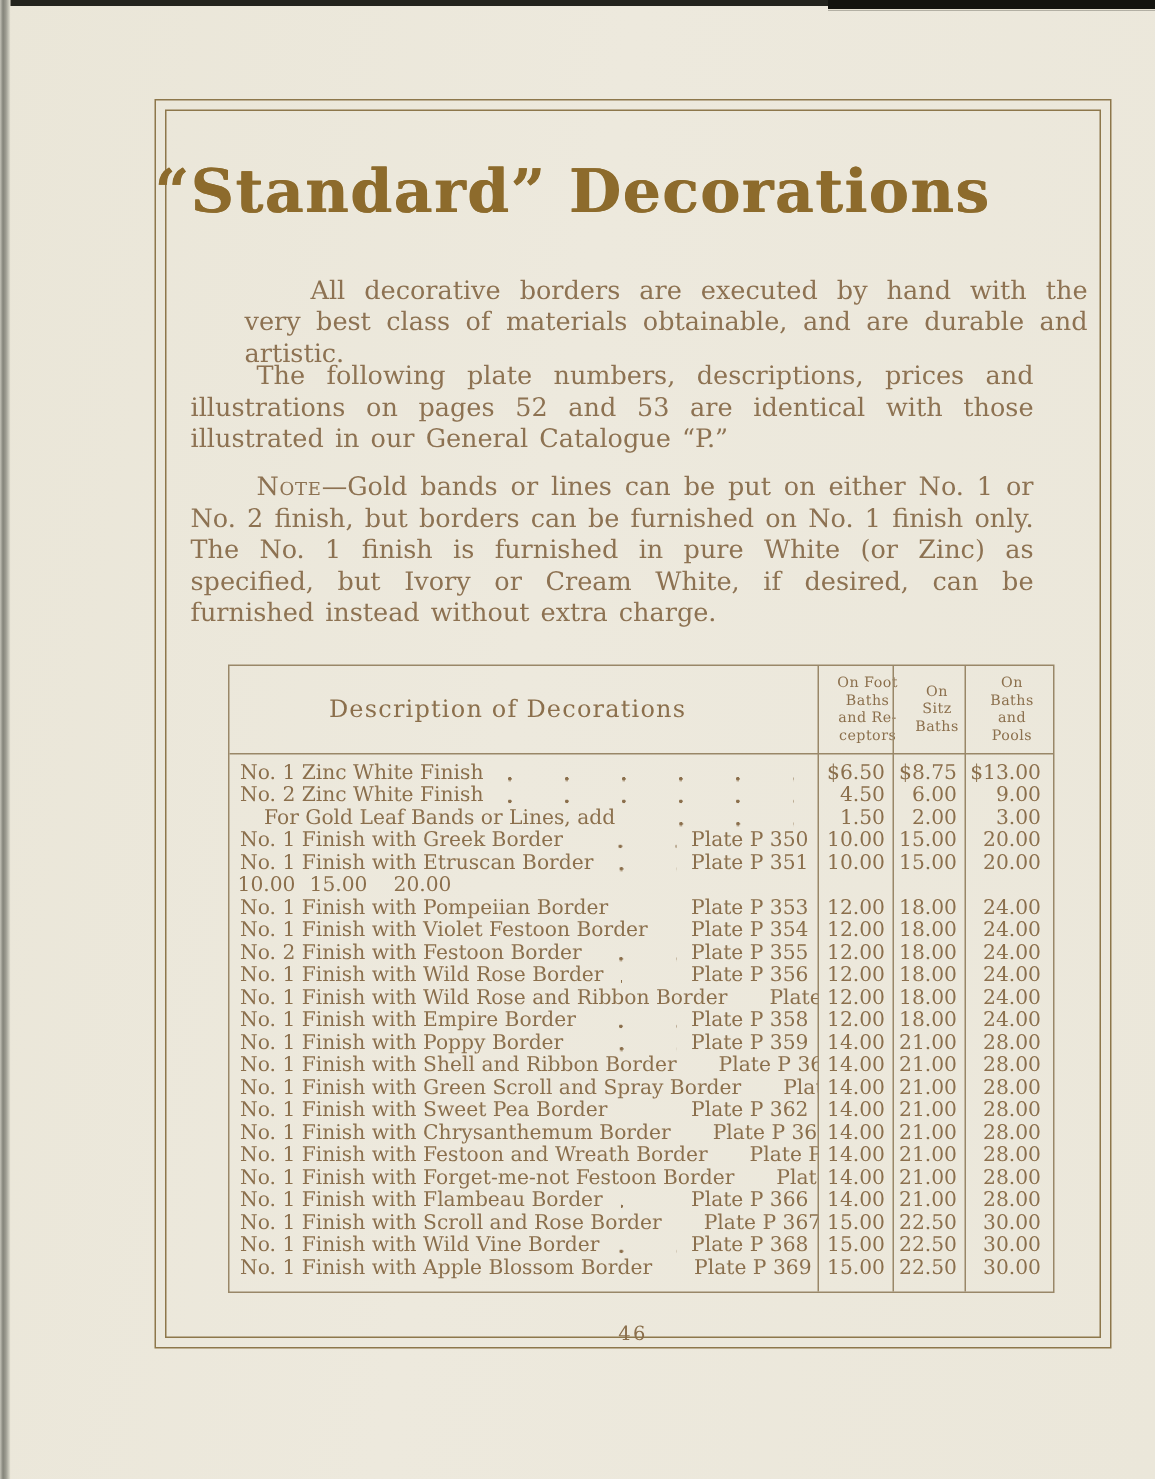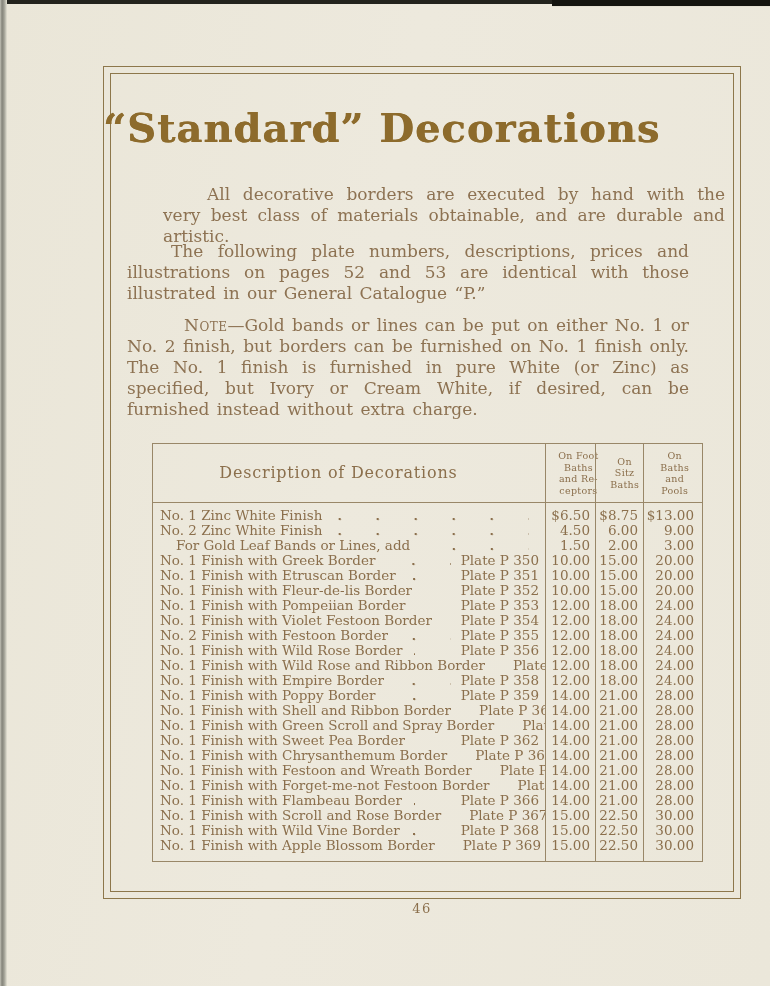--- a/index.html
+++ b/index.html
@@ -34,21 +34,21 @@
   }
   
   .para {
     position:absolute; left:127px; width:562px;
     font-size:17px; line-height:21px; color:#8d7252;
     text-align:justify; word-spacing:2px;
   }
   .p1 { top:184px; text-indent:44px;margin-left:36px; }
   .p2 { top:241px; text-indent:44px; }
   .note { top:315px; text-indent:44px; }
-  .smallcaps { font-variant:small-caps; letter-spacing:0.5px;margin-left:13px; }
+  .smallcaps { font-variant:small-caps; letter-spacing:0.5px; }
   
   .price-table {
     position:absolute; left:152px; top:443px; width:551px; height:419px;
     border:1px solid #998768; color:#8b6f4c; background:transparent;
   }
   .vline { position:absolute; top:0; bottom:0; width:1px; background:#998768; }
   .v1 { left:392px; } .v2 { left:442px; } .v3 { left:490px; }
   .thead { display:flex; height:59px; border-bottom:1px solid #998768; }
   .th {
     display:flex; align-items:center; justify-content:center;
@@ -70,21 +70,21 @@
     background-image:radial-gradient(circle at 1.2px 1.2px, #8b6f4c 1.1px, rgba(0,0,0,0) 1.4px);
     background-size:38px 3px; background-repeat:repeat-x; background-position:right bottom;
   }
   .plate { white-space:nowrap; }
   .cell-price { text-align:right; }
   .cp2 { width:50px; padding-right:6px; }
   .cp3 { width:48px; padding-right:6px; }
   .cp4 { width:58px; padding-right:8px; }
   
   .pageno {
-    position:absolute; top:901px; left:103px; width:638px;
+    position:absolute; top:882px; left:103px; width:638px;
     text-align:center; font-size:13px; letter-spacing:1.5px; color:#8b6f4c;
   }
 </style>
 </head>
 <body>
 
 <div class="page">
   <div class="scan-top"></div>
   <div class="scan-top-right"></div>
   <div class="scan-left"></div>
@@ -159,25 +159,20 @@
           <div class="cell-desc">
             <span class="dtext">No. 1 Finish with Etruscan Border</span>
             <span class="leader"></span>
             <span class="plate">Plate P 351</span>
           </div>
           <div class="cell-price cp2">10.00</div>
           <div class="cell-price cp3">15.00</div>
           <div class="cell-price cp4">20.00</div>
         </div>
         <div class="row">
-          <div class="cell-desc">
-            <span class="dtext">No. 1 Finish with Fleur-de-lis Border</span>
-            <span class="leader"></span>
-            <span class="plate">Plate P 352</span>
-          </div>
           <div class="cell-price cp2">10.00</div>
           <div class="cell-price cp3">15.00</div>
           <div class="cell-price cp4">20.00</div>
         </div>
         <div class="row">
           <div class="cell-desc">
             <span class="dtext">No. 1 Finish with Pompeiian Border</span>
             <span class="leader"></span>
             <span class="plate">Plate P 353</span>
           </div>

